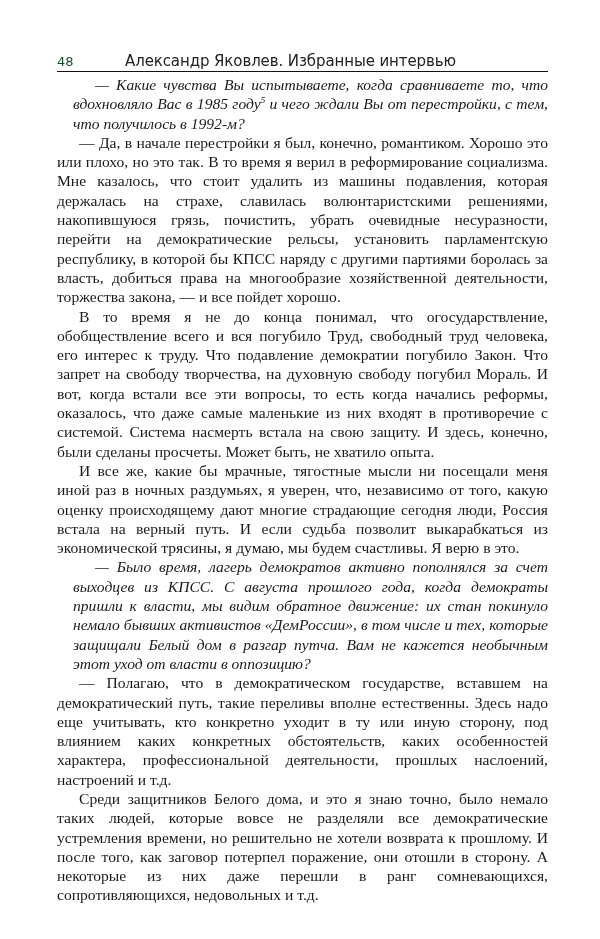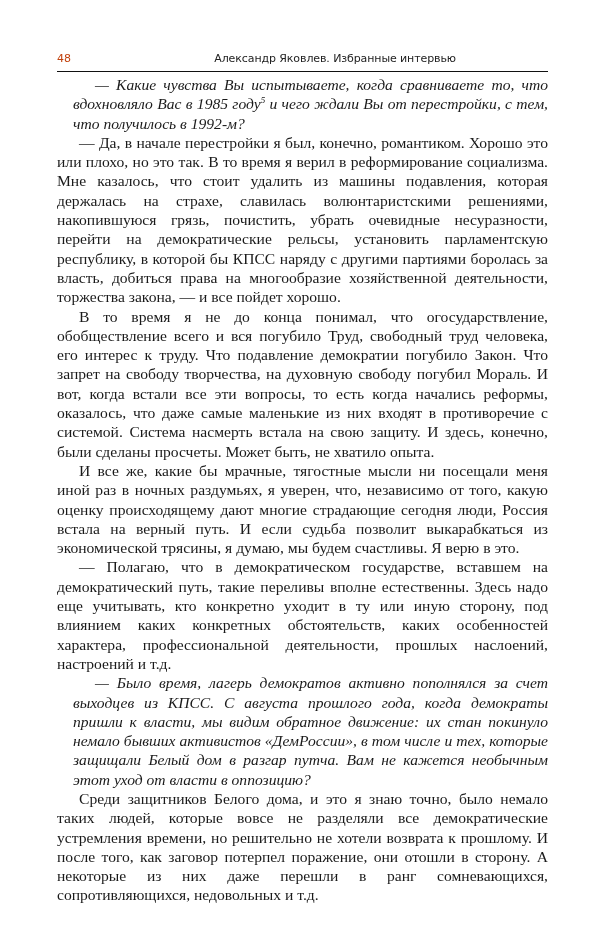--- a/index.html
+++ b/index.html
@@ -6,22 +6,22 @@
   body { width: 600px; height: 939px; position: relative; overflow: hidden; }
   .page {
     position: absolute; left: 57px; top: 52px; width: 491px;
     color: #1a1a1a;
   }
   .running-head {
     display: flex; justify-content: space-between; align-items: baseline;
     border-bottom: 1.4px solid #111; padding-bottom: 3px; height: 16px;
     font-family: "DejaVu Sans", sans-serif;
   }
-  .page-number { font-size: 11px; font-weight: normal; color: #c2410c; }
-  .book-title { font-size: 11px; color: #222; margin-right: 92px; letter-spacing: -0.1px; }
+  .page-number { font-size: 13px; font-weight: normal; color: #14532d; }
+  .book-title { font-size: 15px; color: #222; margin-right: 92px; letter-spacing: -0.1px; }
   .body-text {
     margin-top: 3px;
     font-family: "Liberation Serif", serif;
     font-size: 15.6px; line-height: 19.3px;
   }
   .body-text p { margin: 0; text-align: justify; hyphens: manual; }
   .body-text p.indent { text-indent: 22px; }
   .body-text p.question { font-style: italic; margin-left: 16px; }
   sup { font-size: 9px; line-height: 0; }
 </style>
@@ -32,18 +32,18 @@
   <div class="running-head">
     <span class="page-number">48</span>
     <span class="book-title">Александр Яковлев. Избранные интервью</span>
   </div>
 
   <div class="body-text">
     <p class="indent question"><span>— Какие чувства Вы испытываете, когда сравниваете то, что вдохновляло Вас в 1985 году</span><sup>5</sup><span> и чего ждали Вы от перестройки, с тем, что получилось в 1992-м?</span></p>
     <p class="indent">— Да, в начале перестройки я был, конечно, романтиком. Хорошо это или плохо, но это так. В то время я верил в реформирование социализма. Мне казалось, что стоит удалить из машины подавления, которая держалась на страхе, славилась волюнтаристскими решениями, накопившуюся грязь, почистить, убрать очевидные несуразности, перейти на демократические рельсы, установить парламентскую республику, в которой бы КПСС наряду с другими партиями боролась за власть, добиться права на многообразие хозяйственной деятельности, торжества закона, — и все пойдет хорошо.</p>
     <p class="indent">В то время я не до конца понимал, что огосударствление, обобществление всего и вся погубило Труд, свободный труд человека, его интерес к труду. Что подавление демократии погубило Закон. Что запрет на свободу творчества, на духовную свободу погубил Мораль. И вот, когда встали все эти вопросы, то есть когда начались реформы, оказалось, что даже самые маленькие из них входят в противоречие с системой. Система насмерть встала на свою защиту. И здесь, конечно, были сделаны просчеты. Может быть, не хватило опыта.</p>
     <p class="indent">И все же, какие бы мрачные, тягостные мысли ни посещали меня иной раз в ночных раздумьях, я уверен, что, независимо от того, какую оценку происходящему дают многие страдающие сегодня люди, Россия встала на верный путь. И если судьба позволит выкарабкаться из экономической трясины, я думаю, мы будем счастливы. Я верю в это.</p>
+    <p class="indent question">— Было время, лагерь демократов активно пополнялся за счет выходцев из КПСС. С августа прошлого года, когда демократы пришли к власти, мы видим обратное движение: их стан покинуло немало бывших активистов «ДемРоссии», в том числе и тех, которые защищали Белый дом в разгар путча. Вам не кажется необычным этот уход от власти в оппозицию?</p>
     <p class="indent">— Полагаю, что в демократическом государстве, вставшем на демократический путь, такие переливы вполне естественны. Здесь надо еще учитывать, кто конкретно уходит в ту или иную сторону, под влиянием каких конкретных обстоятельств, каких особенностей характера, профессиональной деятельности, прошлых наслоений, настроений и т.д.</p>
-    <p class="indent question">— Было время, лагерь демократов активно пополнялся за счет выходцев из КПСС. С августа прошлого года, когда демократы пришли к власти, мы видим обратное движение: их стан покинуло немало бывших активистов «ДемРоссии», в том числе и тех, которые защищали Белый дом в разгар путча. Вам не кажется необычным этот уход от власти в оппозицию?</p>
     <p class="indent">Среди защитников Белого дома, и это я знаю точно, было немало таких людей, которые вовсе не разделяли все демократические устремления времени, но решительно не хотели возврата к прошлому. И после того, как заговор потерпел поражение, они отошли в сторону. А некоторые из них даже перешли в ранг сомневающихся, сопротивляющихся, недовольных и т.д.</p>
 
   </div>
 </div>
 
 </body></html>

